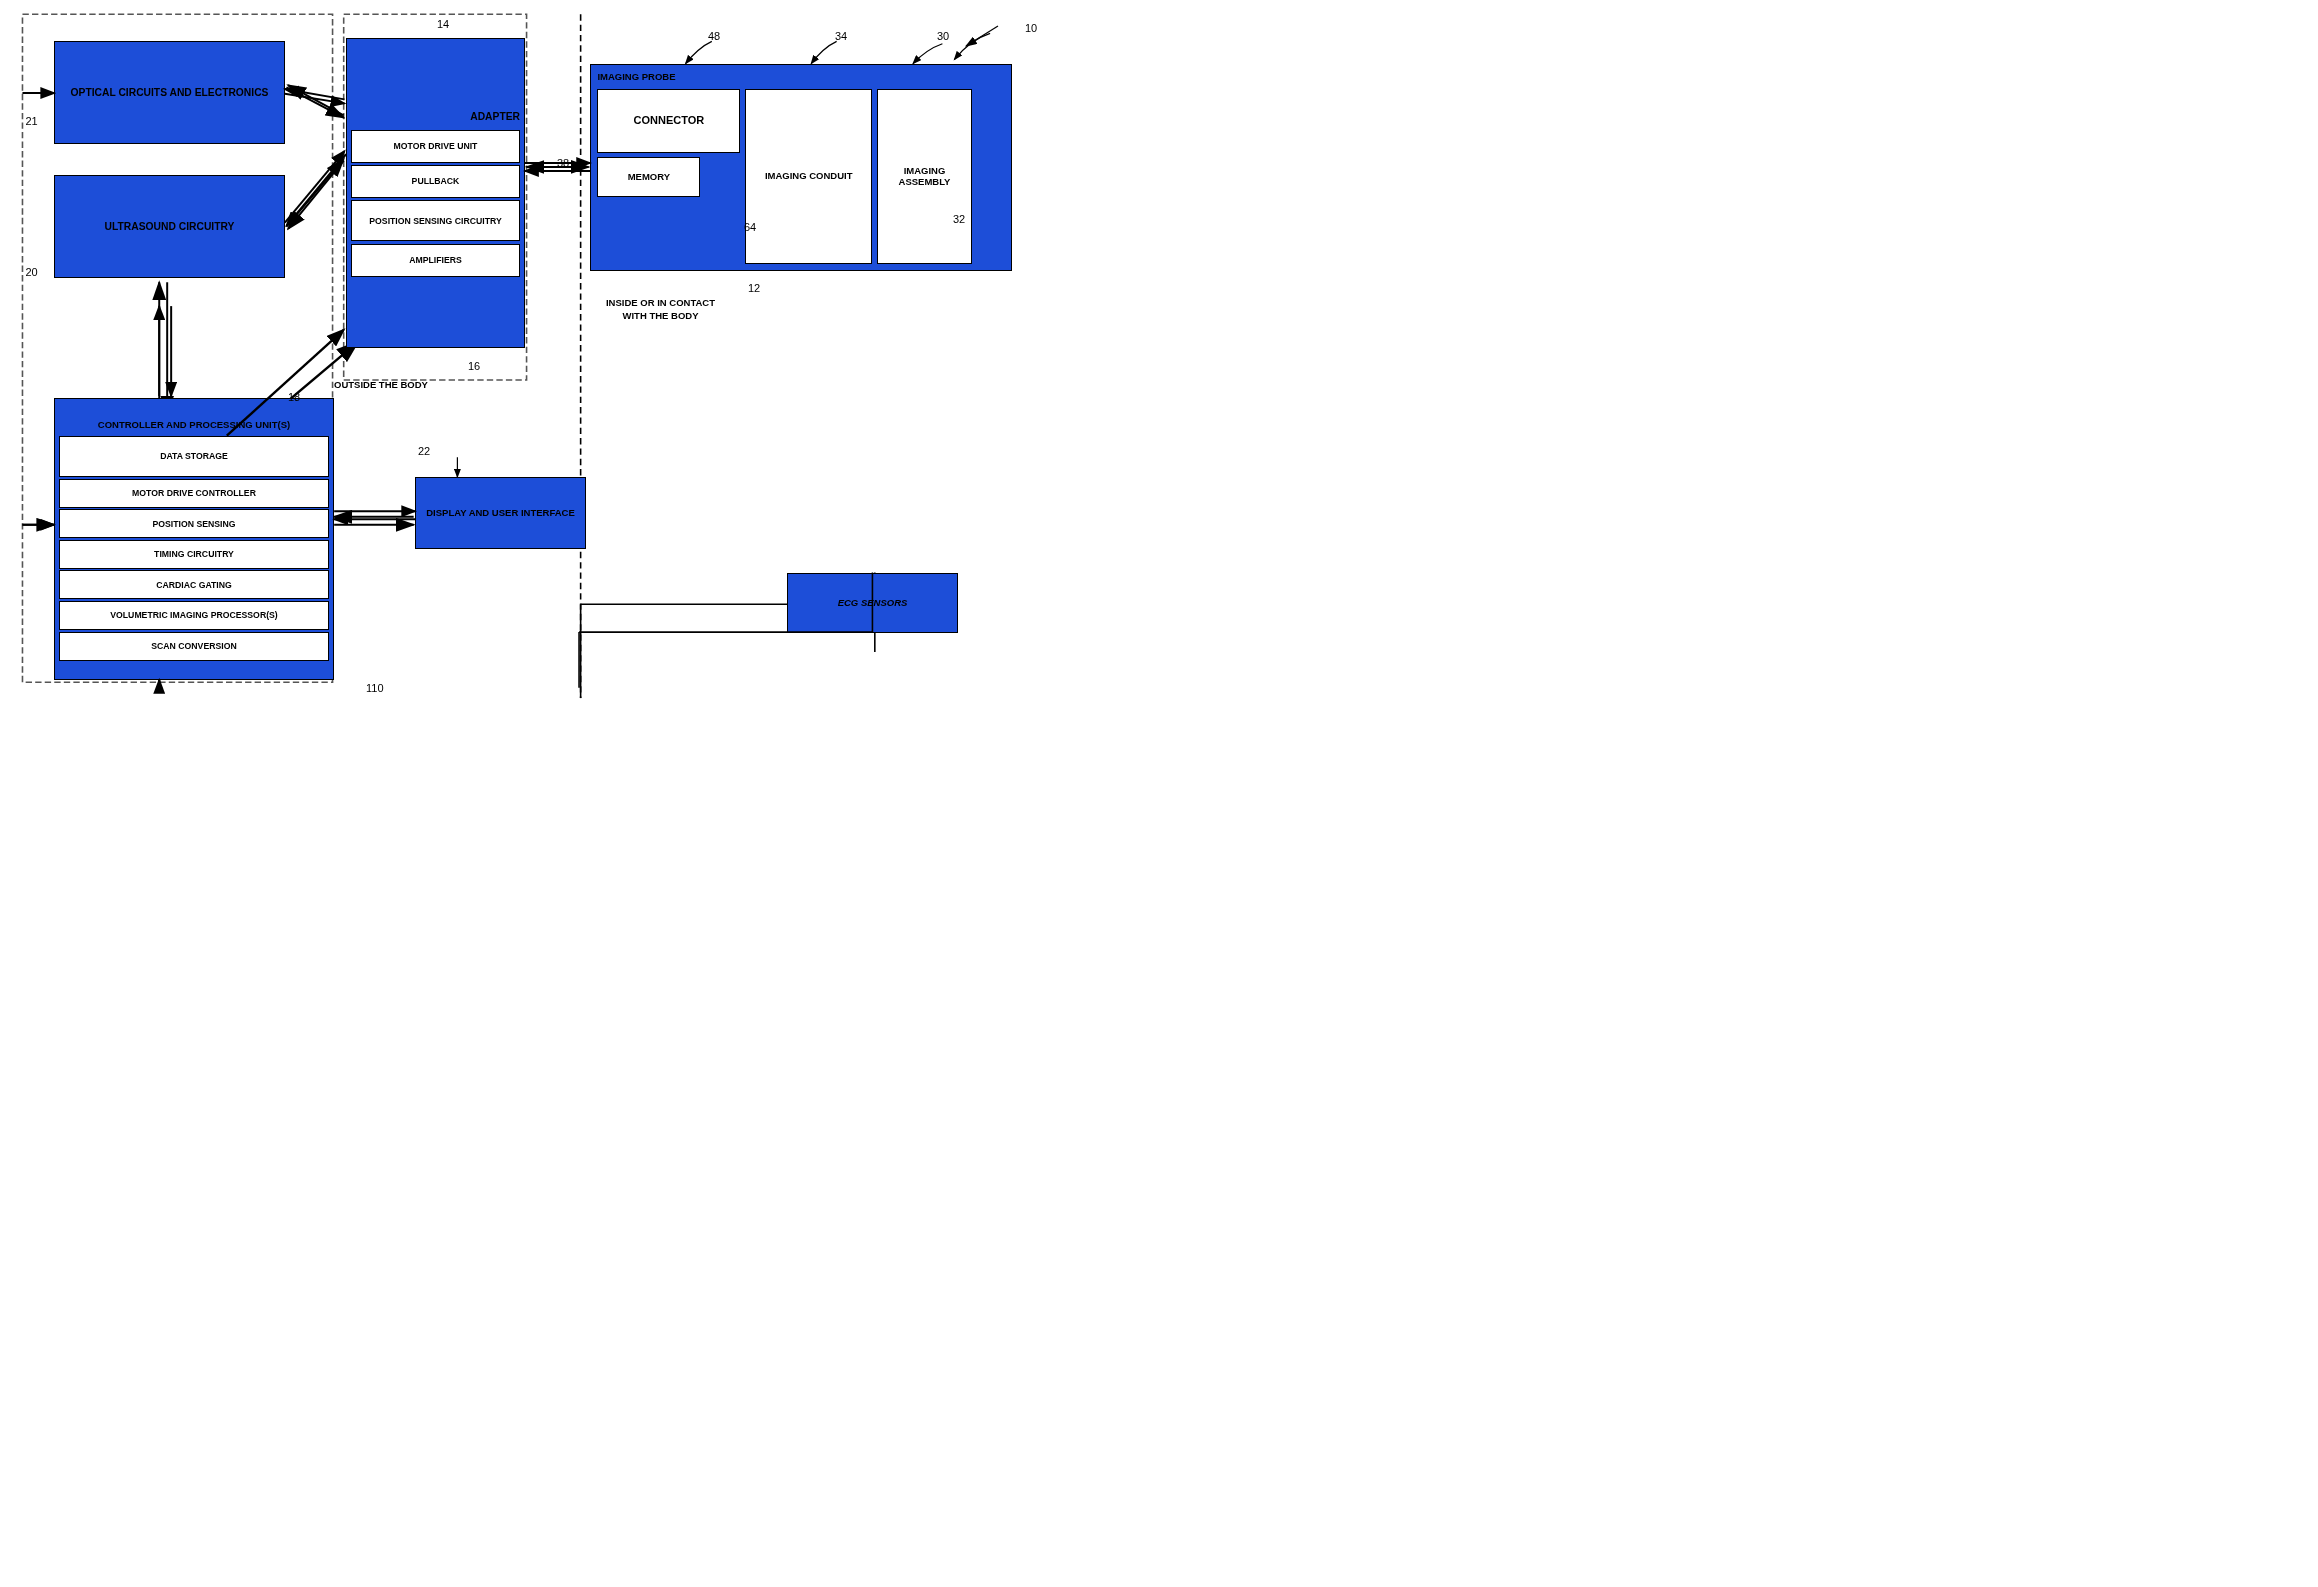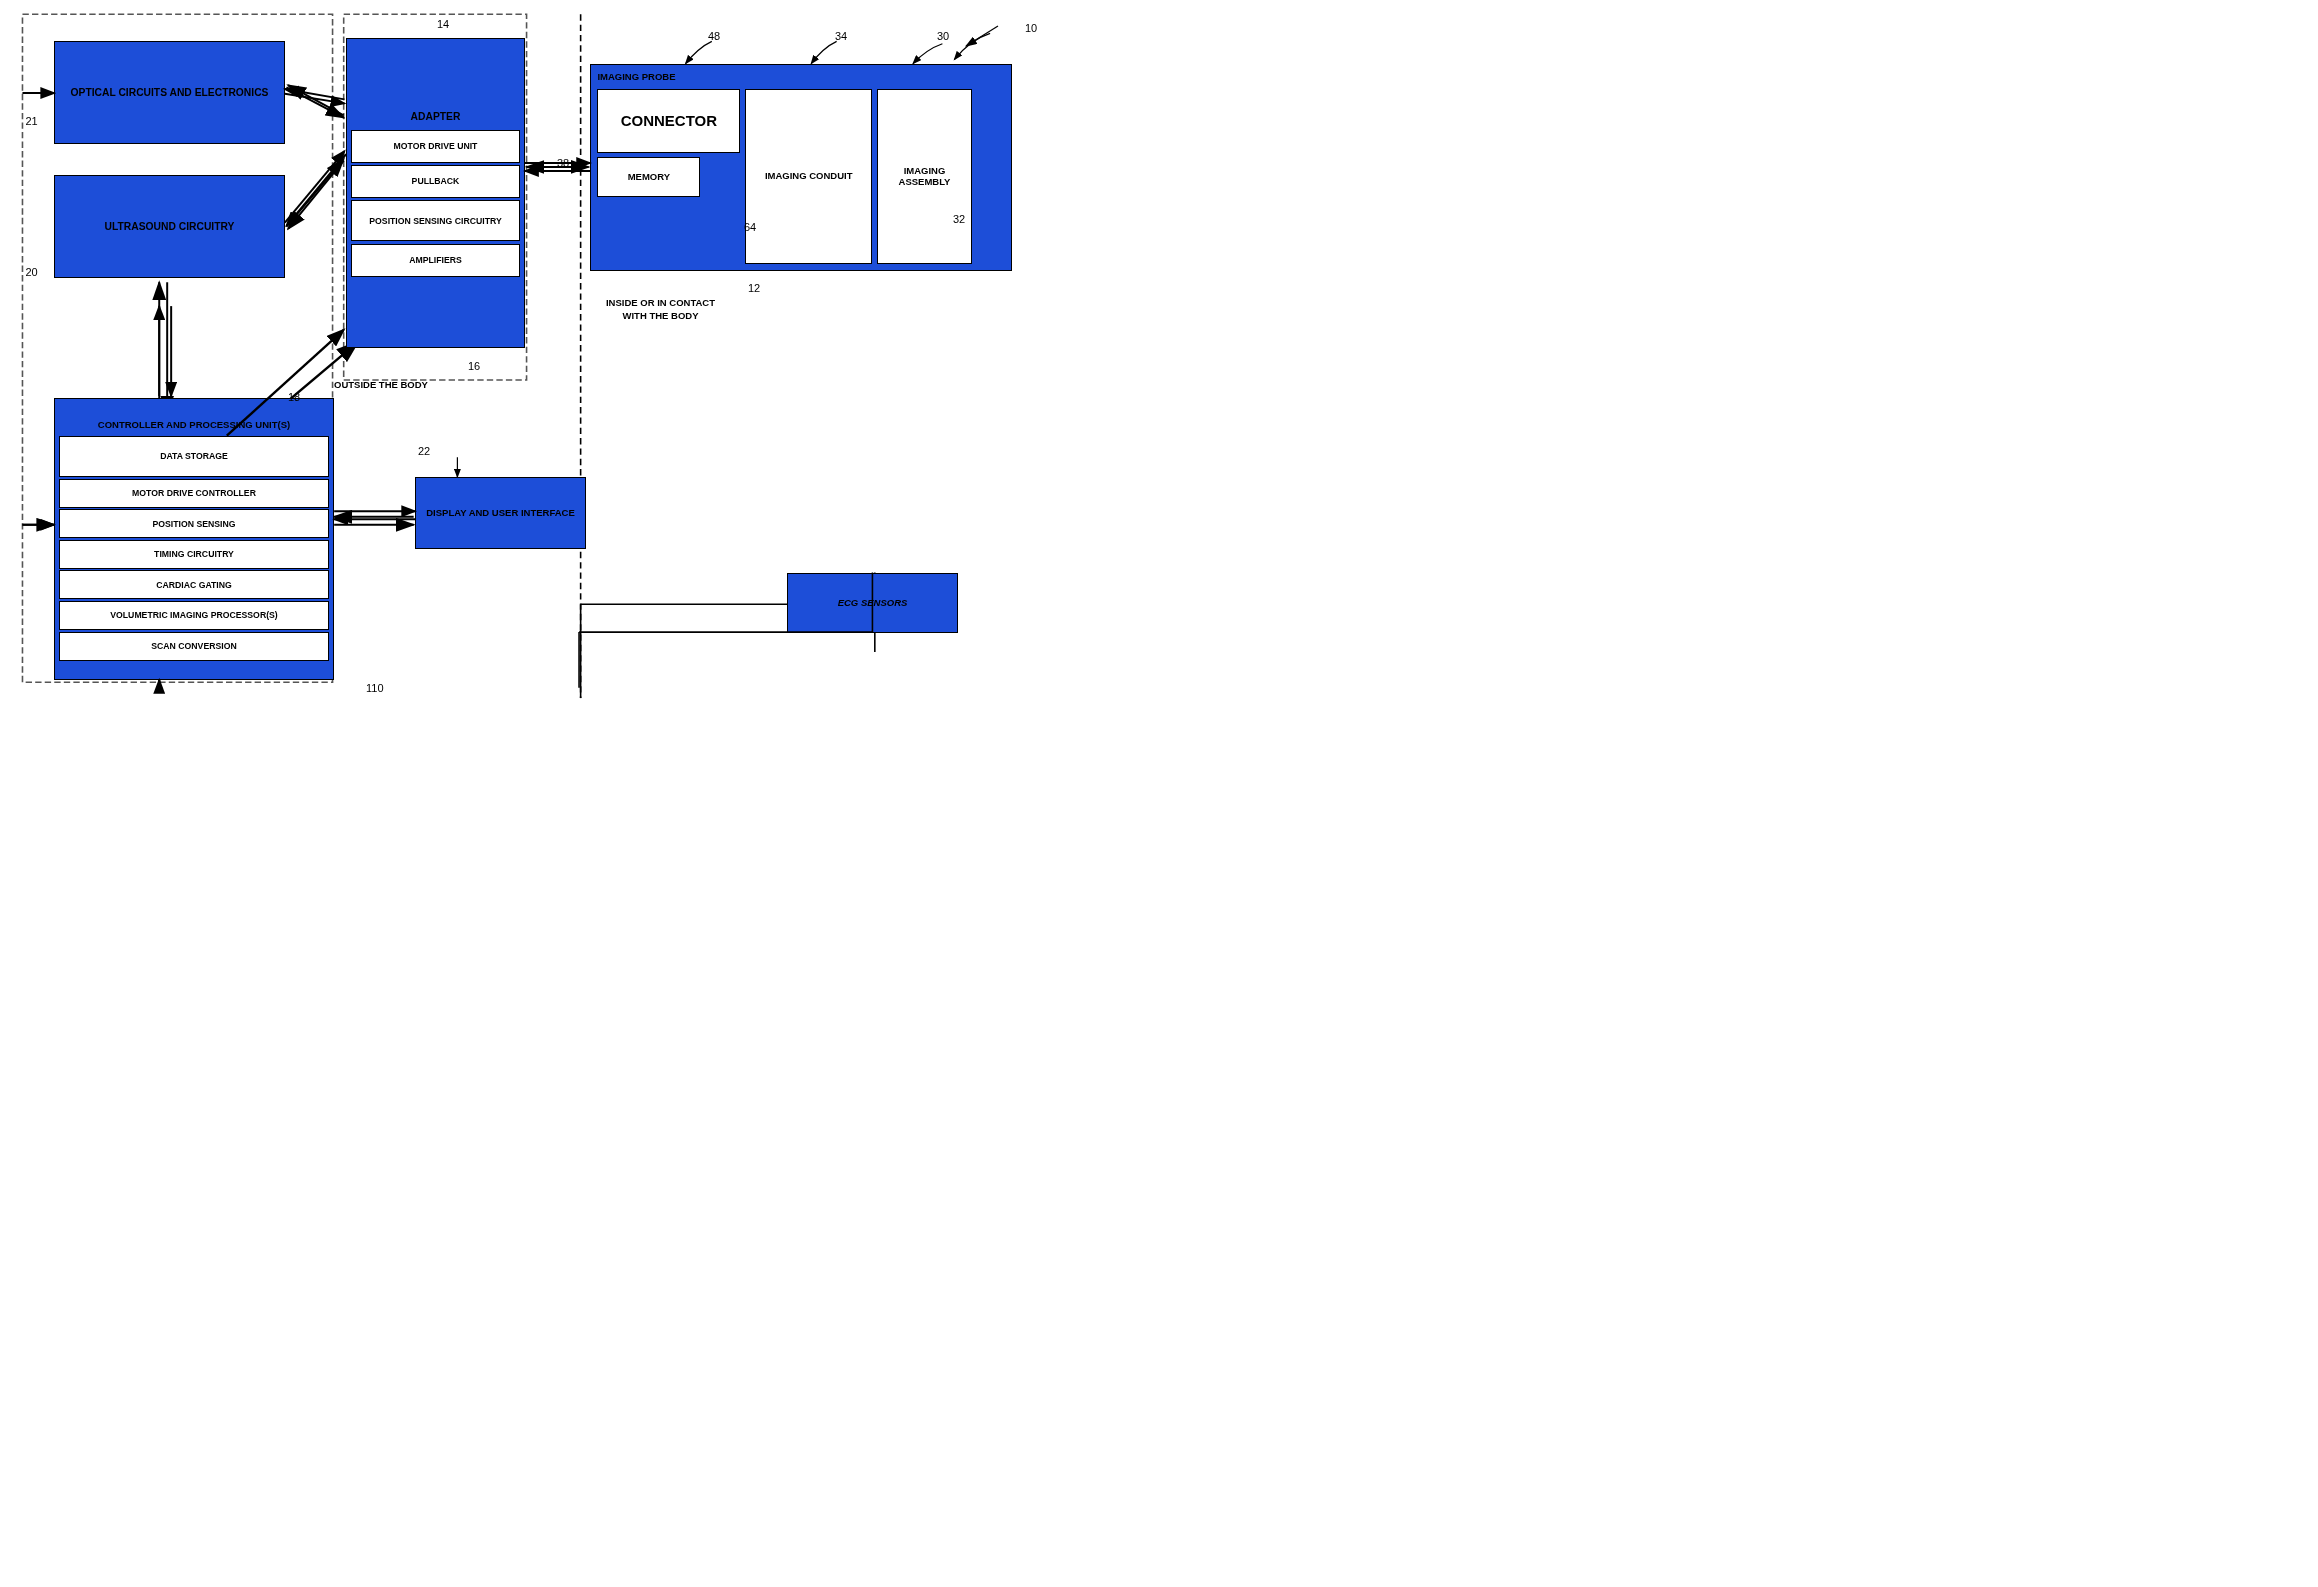--- a/index.html
+++ b/index.html
@@ -146,21 +146,21 @@
     <div class="sub-box" style="position:relative; width:100%; height:29px; margin-bottom:1.6px; border:1.2px solid #000;">
       <span>VOLUMETRIC IMAGING PROCESSOR(S)</span>
     </div>
     <div class="sub-box" style="position:relative; width:100%; height:29px; margin-bottom:1.6px; border:1.2px solid #000;">
       <span>SCAN CONVERSION</span>
     </div>
   </div>
 
   <div class="num-label" style="left:288px; top:391px;">18</div>
 
-  <div class="box" style="left:346px; top:38px; width:179px; height:310px; flex-direction:column; align-items:center; padding:4px; font-size:9.5px; border:1.6px solid #000;">
+  <div class="box" style="left:346px; top:38px; width:179px; height:310px; flex-direction:column; align-items:flex-end; padding:4px; font-size:9.5px; border:1.6px solid #000;">
 
     <div style="text-align:center; font-weight:bold; font-size:10.3px; padding:3.2px 0 6.4px 0;">ADAPTER</div>
 
     <div class="sub-box" style="position:relative; width:100%; height:33px; margin-bottom:2.4px; border:1.2px solid #000;">
       <span>MOTOR DRIVE UNIT</span>
     </div>
     <div class="sub-box" style="position:relative; width:100%; height:33px; margin-bottom:2.4px; border:1.2px solid #000;">
       <span>PULLBACK</span>
     </div>
     <div class="sub-box" style="position:relative; width:100%; height:41px; margin-bottom:2.4px; border:1.2px solid #000; line-height:1.2;">
@@ -177,21 +177,21 @@
 
   <div class="label" style="left:334px; top:379px; font-size:9.5px; font-weight:bold;">OUTSIDE THE BODY</div>
 
   <div class="box" style="left:590px; top:64px; width:422px; height:207px; flex-direction:column; align-items:flex-start; padding:6.4px; font-size:9.5px; border:1.6px solid #000;">
 
     <div style="font-weight:bold; font-size:9.5px; padding:0 0 4.8px 0;">IMAGING PROBE</div>
 
     <div style="display:flex; width:100%; gap:4.8px; height:100%;">
 
       <div style="display:flex; flex-direction:column; gap:4px; width:143px;">
-        <div class="sub-box" style="position:relative; width:100%; height:64px; border:1.2px solid #000; font-size:15px;">
+        <div class="sub-box" style="position:relative; width:100%; height:64px; border:1.2px solid #000; font-size:11px;">
           <span>CONNECTOR</span>
         </div>
         <div class="sub-box" style="position:relative; width:103px; height:40px; border:1.2px solid #000; font-size:9.5px;">
           <span>MEMORY</span>
         </div>
       </div>
 
       <div class="sub-box" style="position:relative; width:127px; height:100%; border:1.2px solid #000; font-size:9.5px;">
         <span>IMAGING CONDUIT</span>
       </div>

